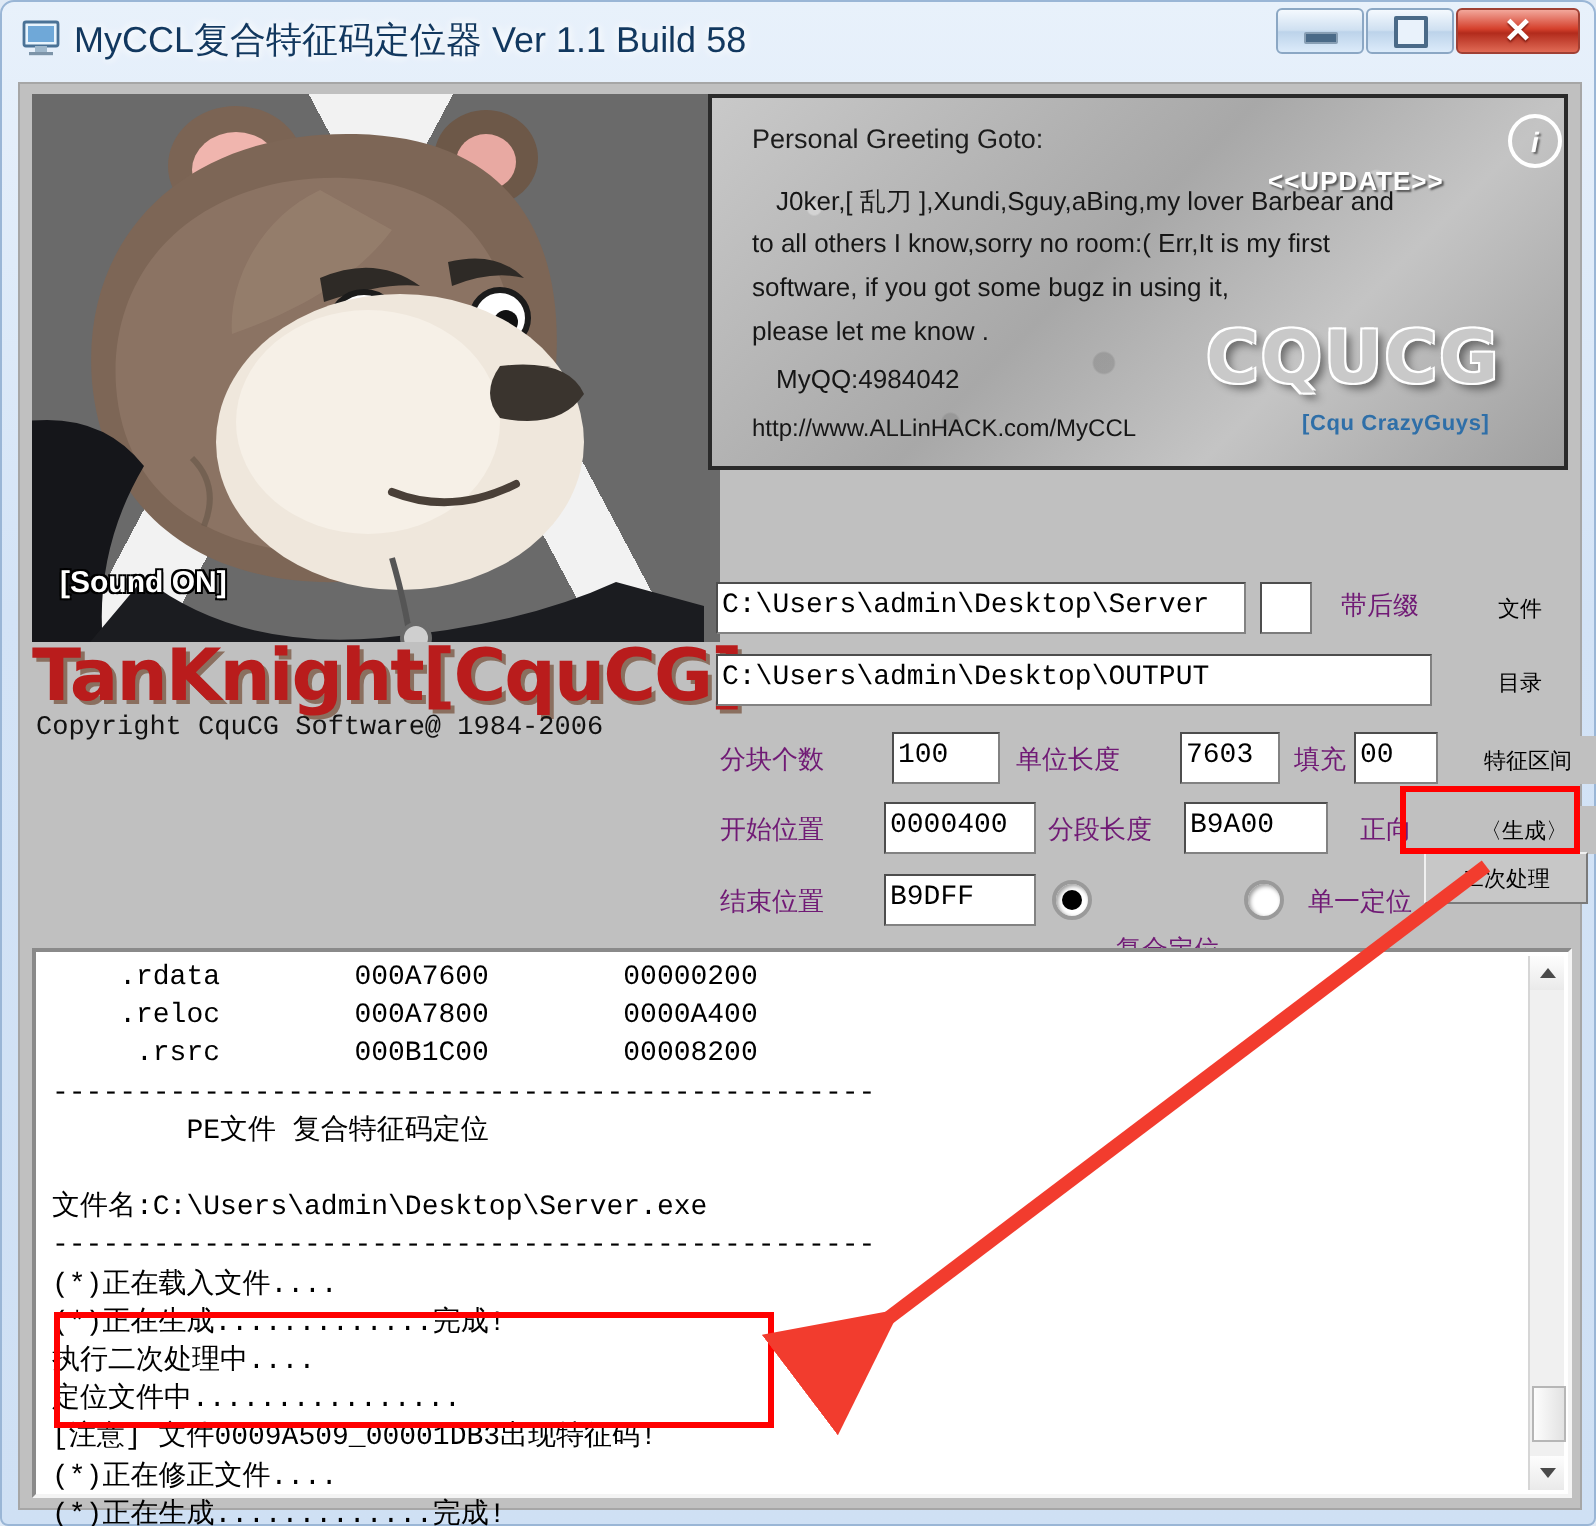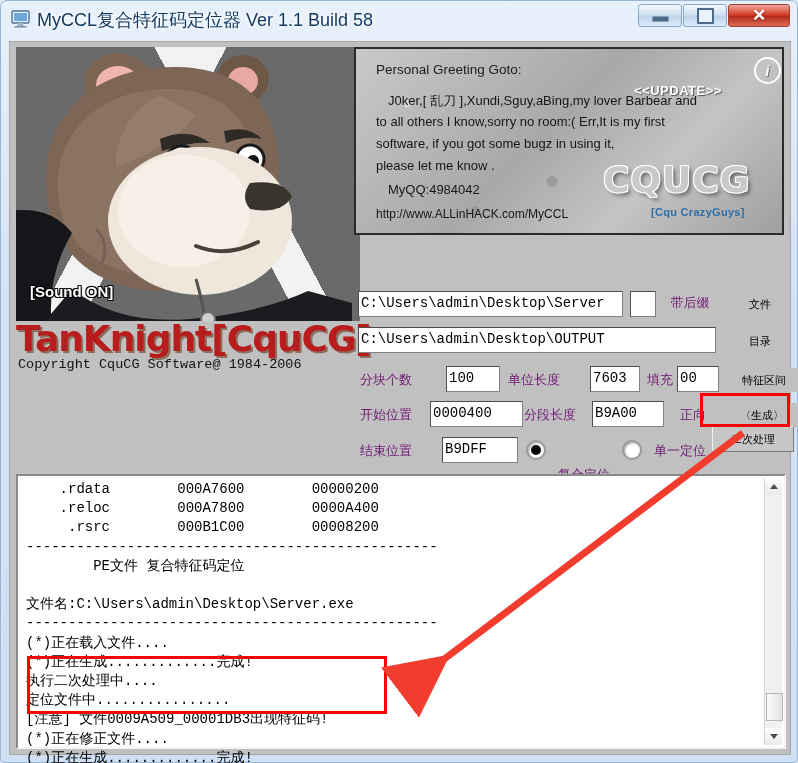--- a/index.html
+++ b/index.html
@@ -134,21 +134,21 @@
 
   #lbl-blocks{left:350px;top:329px;}
   #in-blocks{left:436px;top:324px;width:54px;height:26px;}
   #lbl-unitlen{left:498px;top:329px;}
   #in-unitlen{left:580px;top:324px;width:50px;height:26px;}
   #lbl-fill{left:637px;top:329px;}
   #in-fill{left:667px;top:324px;width:42px;height:26px;}
   #btn-range{left:718px;top:326px;width:72px;height:24px;}
 
   #lbl-start{left:350px;top:364px;}
-  #in-start{left:420px;top:359px;width:93px;height:26px;}
+  #in-start{left:432px;top:359px;width:76px;height:26px;}
   #lbl-seglen{left:514px;top:364px;}
   #in-seglen{left:582px;top:359px;width:72px;height:26px;}
   #lbl-dir-fw{left:670px;top:364px;}
   #btn-gen{left:714px;top:361px;width:76px;height:24px;}
 
   #lbl-end{left:350px;top:400px;}
   #in-end{left:432px;top:395px;width:76px;height:26px;}
   .radio{position:absolute;width:20px;height:20px;border-radius:50%;box-sizing:border-box;
     background:#fff;border:2px solid #9a9a9a;box-shadow:inset 1px 1px 2px rgba(0,0,0,.4);}
   .radio .dot{position:absolute;left:3px;top:3px;width:10px;height:10px;border-radius:50%;background:#000;}

